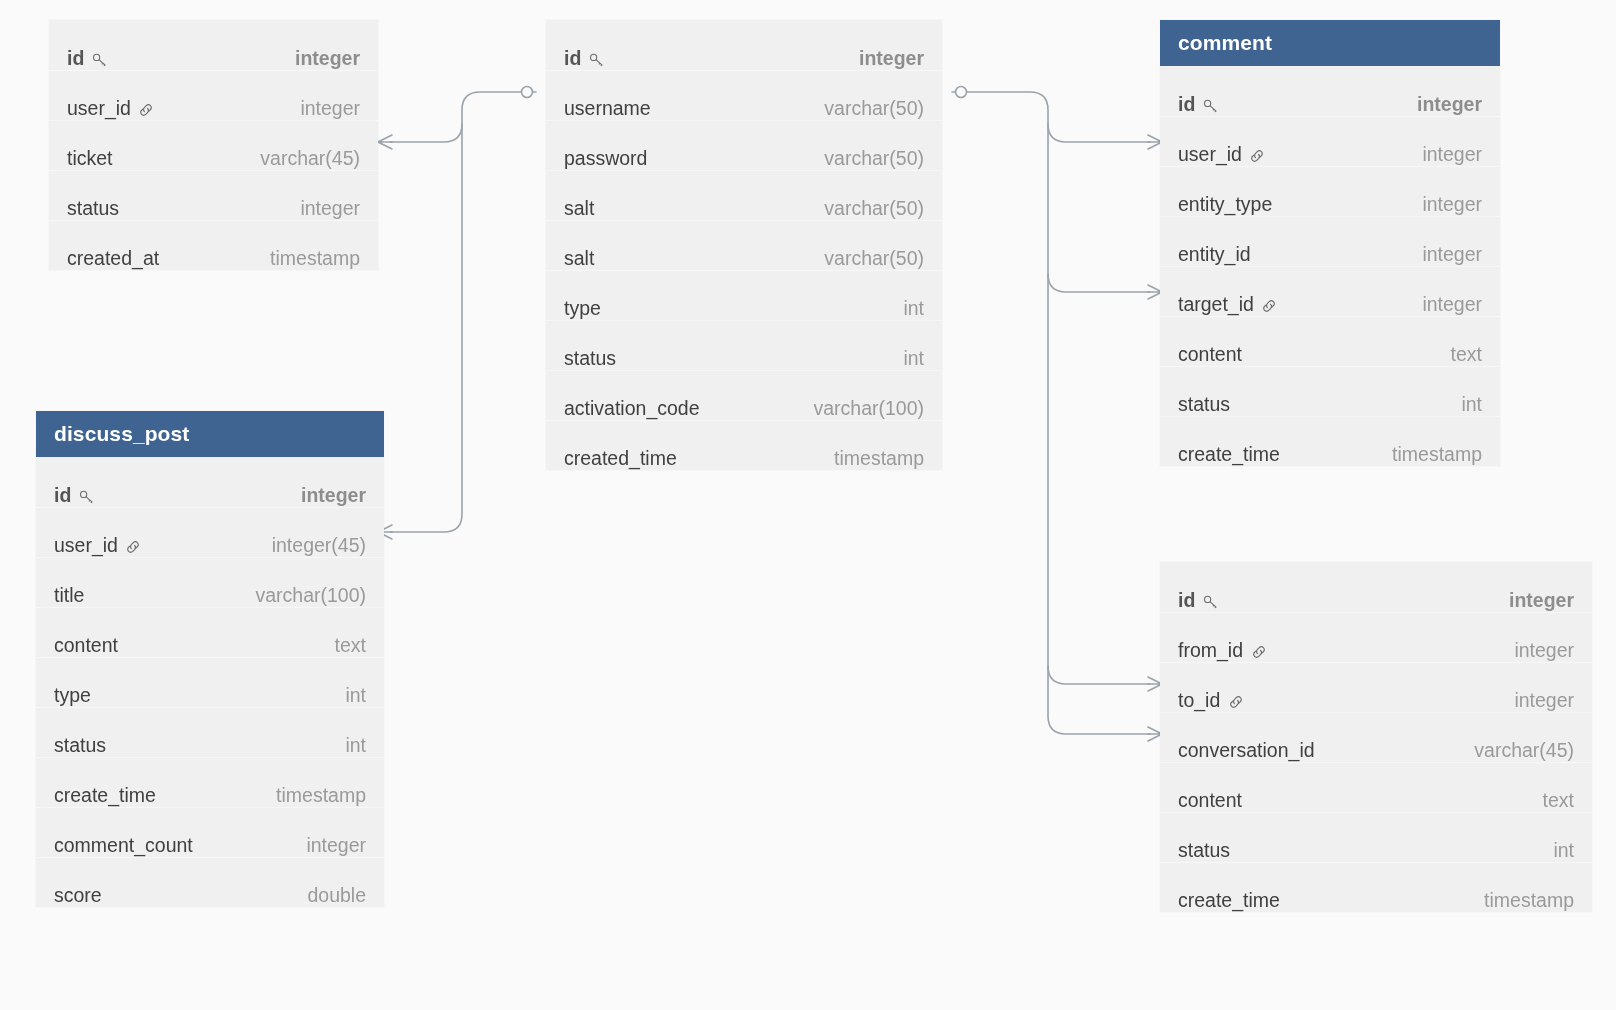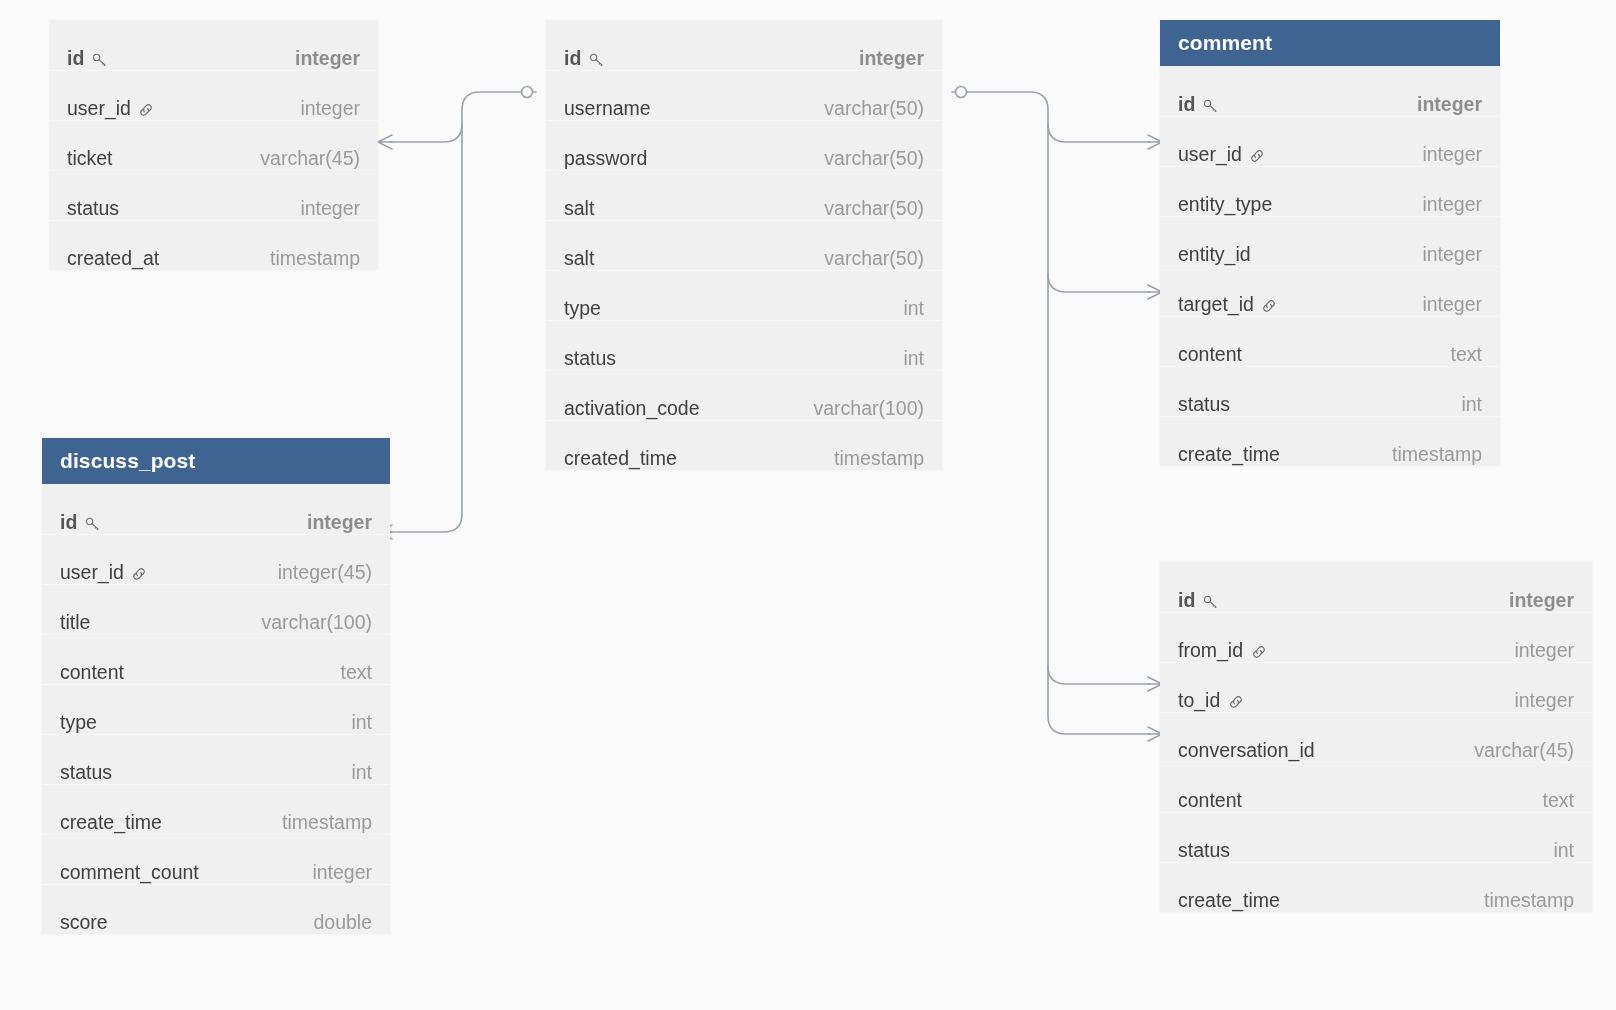--- a/index.html
+++ b/index.html
@@ -91,21 +91,21 @@
     width: 17px;
     height: 17px;
     flex: 0 0 auto;
     position: relative;
     top: 1px;
   }
   .ico svg { display:block; }
 
   
   #tbl-login_ticket { left: 49px;   top: 20px;  width: 329px; }
-  #tbl-discuss_post { left: 42px;   top: 411px; width: 348px; margin-top: 27px; }
+  #tbl-discuss_post { left: 36px;   top: 411px; width: 348px; }
   #tbl-user         { left: 546px;  top: 20px;  width: 396px; }
   #tbl-comment      { left: 1160px; top: 20px;  width: 340px; }
   #tbl-message      { left: 1160px; top: 562px; width: 432px; }
 
   #tbl-login_ticket .table-header,
   #tbl-discuss_post .table-header,
   #tbl-user .table-header,
   #tbl-comment .table-header,
   #tbl-message .table-header { height: 46px; }
 

